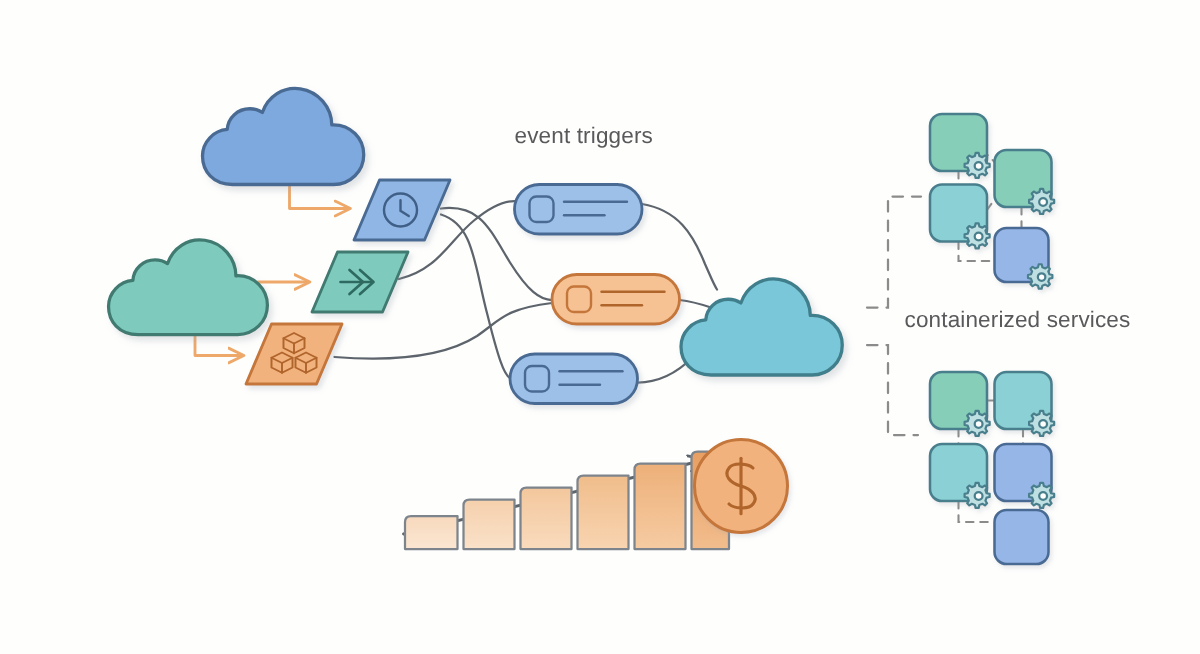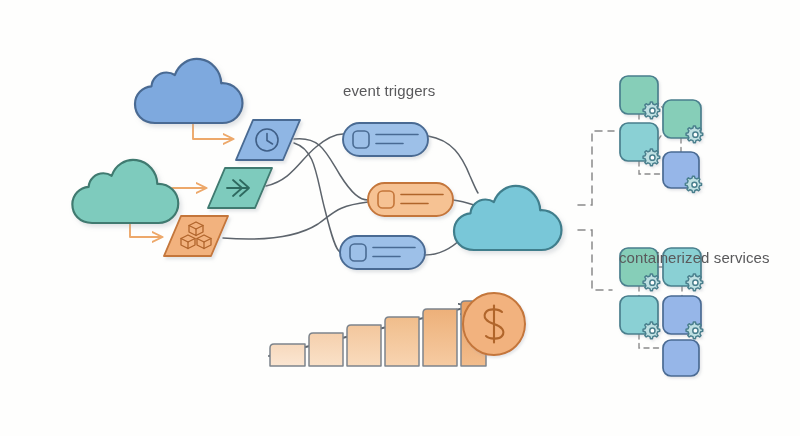--- a/index.html
+++ b/index.html
@@ -1,21 +1,21 @@
 <!DOCTYPE html>
 <html><head>
 <meta charset="utf-8">
 <style>
   html,body{margin:0;padding:0;background:#ffffff;}
   body{width:800px;height:436px;overflow:hidden;font-family:"Liberation Sans",sans-serif;}
   #stage{position:relative;width:800px;height:428px;background:#fefefd;}
   #scene{position:absolute;inset:0;}
   .lbl{position:absolute;color:#59595b;font-family:"Liberation Sans",sans-serif;font-size:15px;letter-spacing:.1px;white-space:nowrap;}
   #lbl-event{left:343px;top:82px;}
-  #lbl-cont{left:619px;top:205px;margin-top:44px;}
+  #lbl-cont{left:603px;top:205px;}
 </style>
 </head>
 <body>
 
 <div id="stage">
 
   <svg id="scene" viewBox="0 0 800 436" width="800" height="436">
 
     <defs>
       <filter id="softshadow" x="-40%" y="-40%" width="200%" height="200%">

